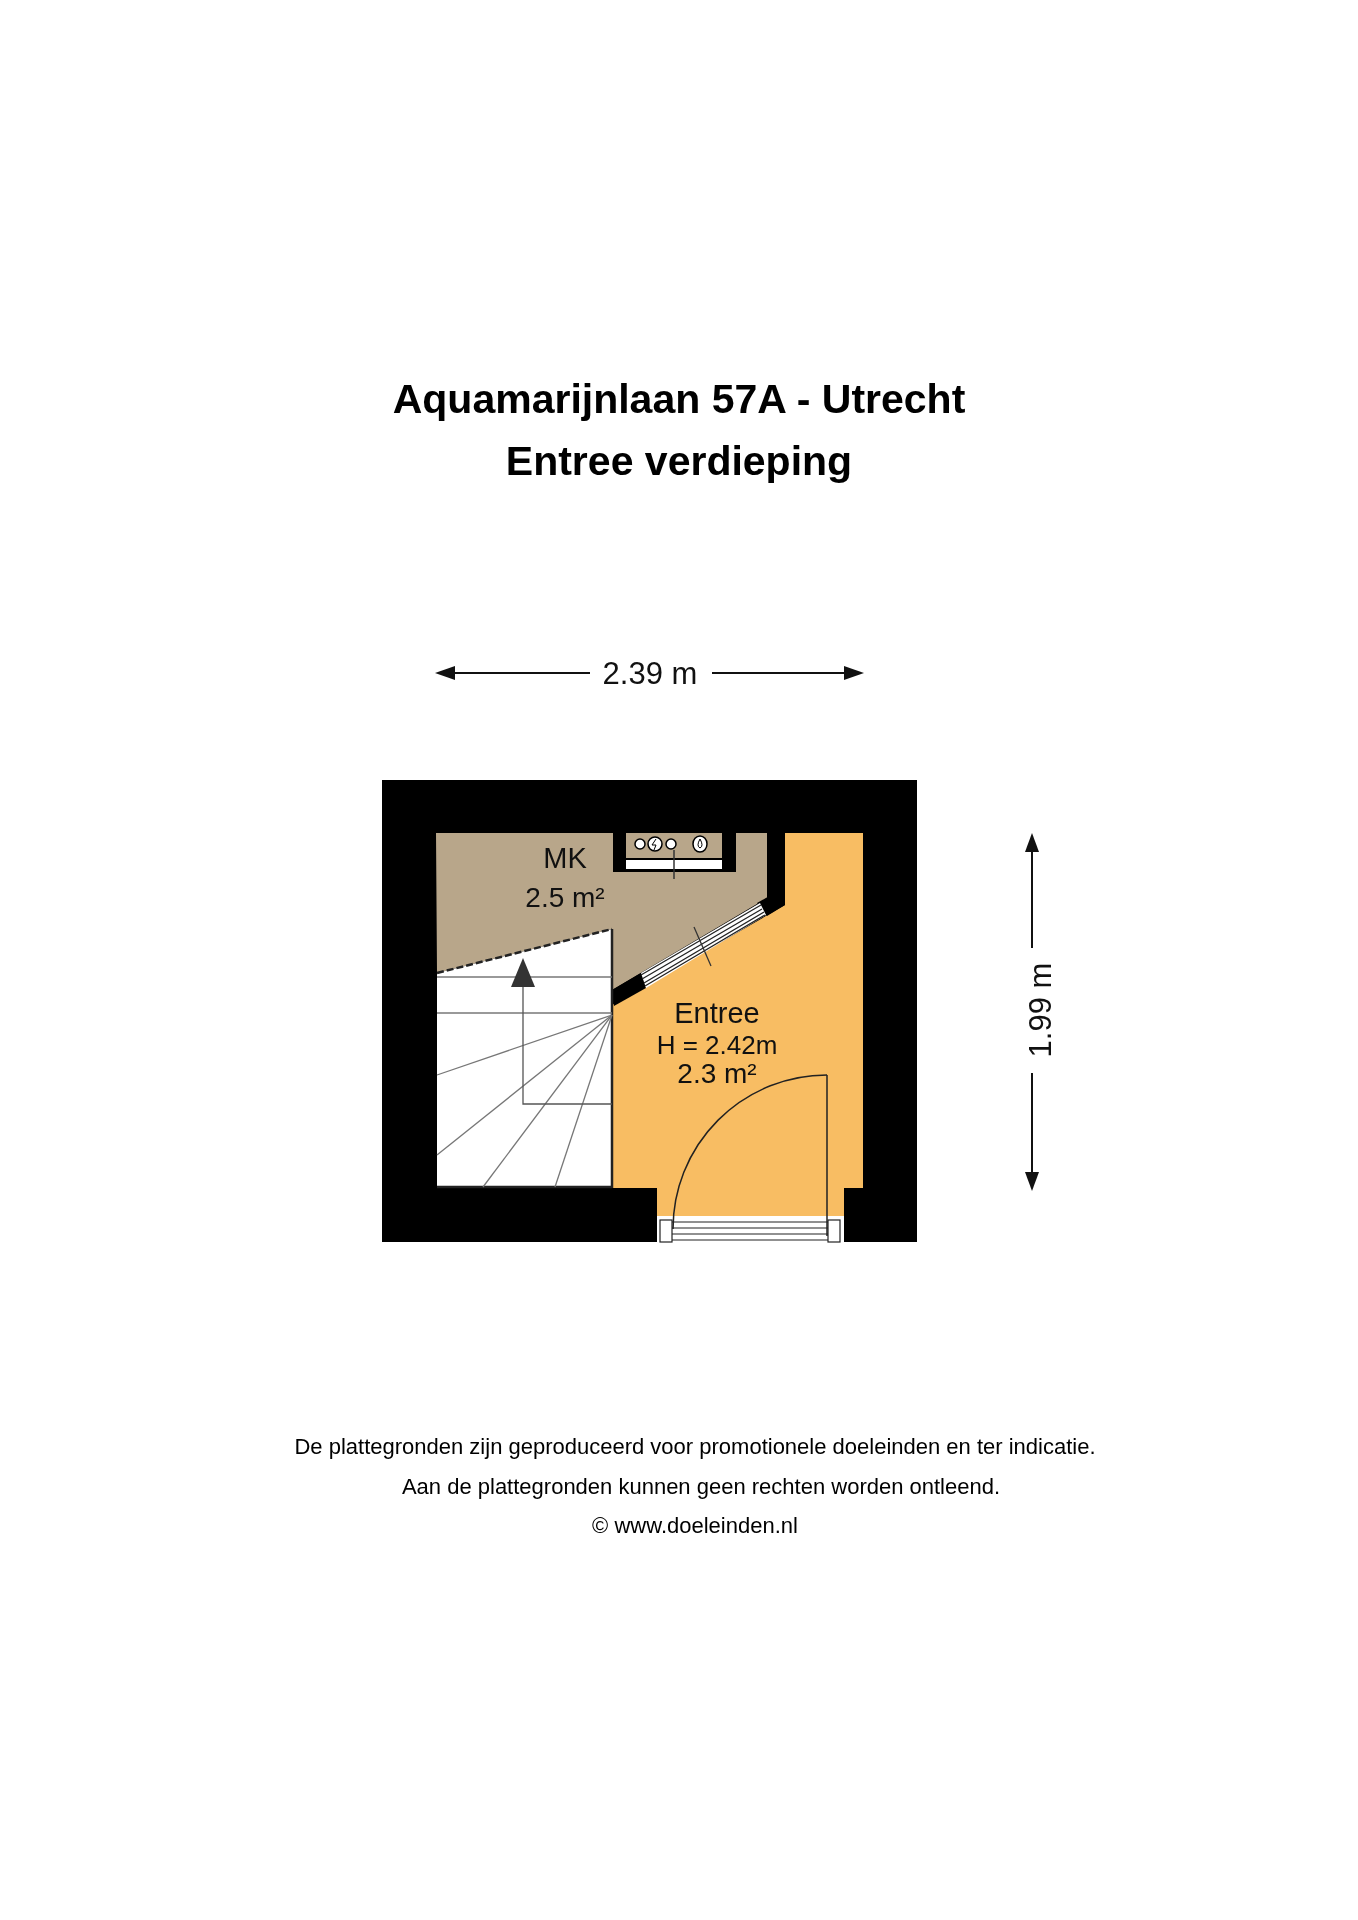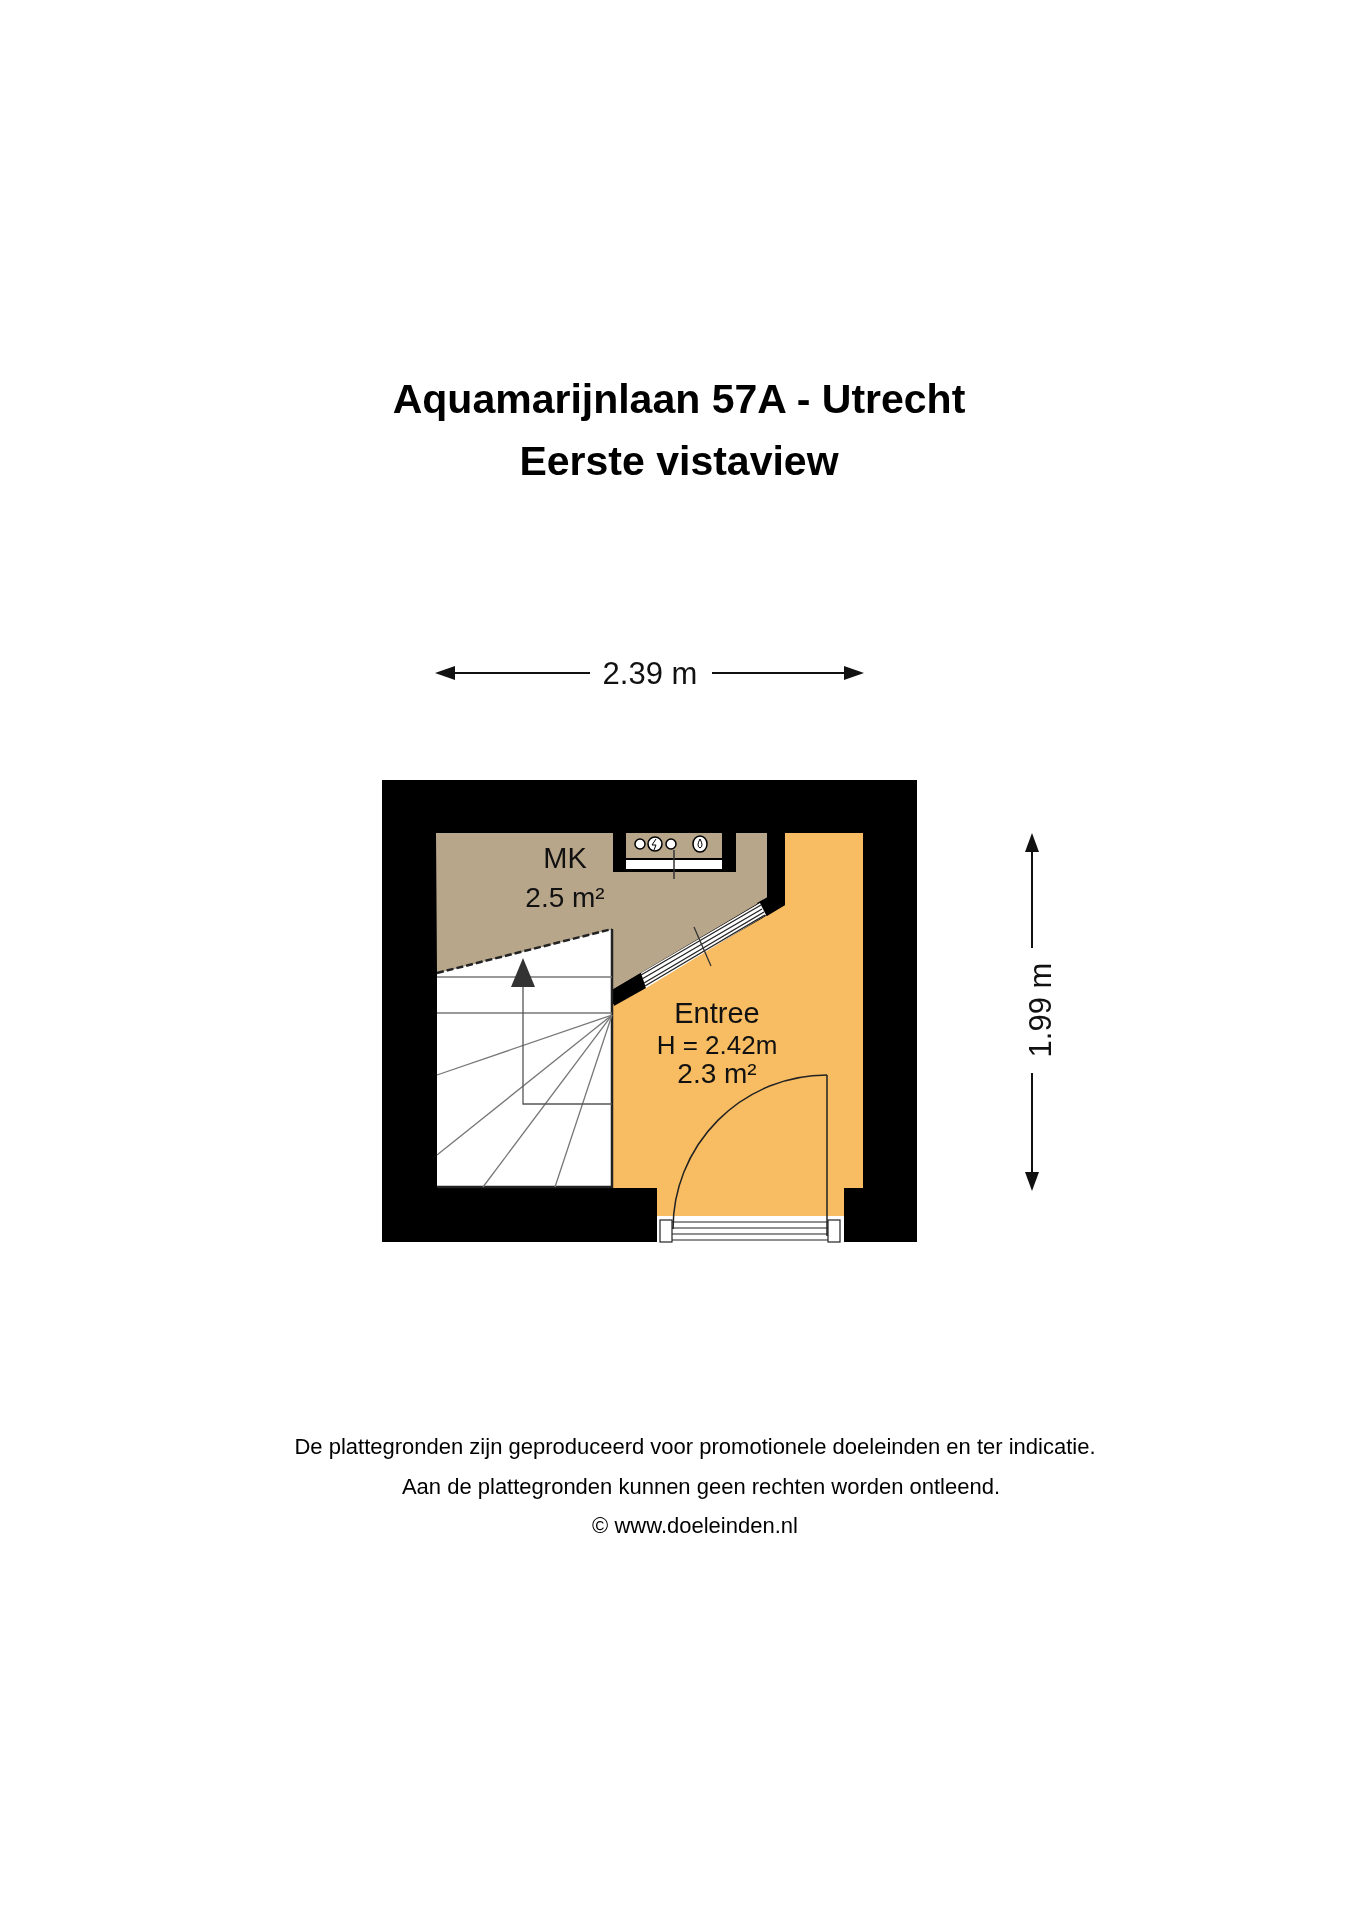--- a/index.html
+++ b/index.html
@@ -16,21 +16,21 @@
               font-family: "Liberation Sans", sans-serif; font-size: 22px;
               line-height: 1; color: #000; white-space: nowrap; }
     #footer-line1 { top: 1436px; }
     #footer-line2 { top: 1476px; padding-left: 6px; }
     #footer-line3 { top: 1515px; }
   </style>
 </head>
 <body>
 
 <div class="title" id="title-line1">Aquamarijnlaan 57A - Utrecht</div>
-<div class="title" id="title-line2">Eerste vistaview</div>
+<div class="title" id="title-line2">Entree verdieping</div>
 
 <svg class="plan" viewBox="0 0 1358 1920" xmlns="http://www.w3.org/2000/svg">
 
   <g>
     <line x1="448" y1="673" x2="590" y2="673" stroke="#111" stroke-width="2"></line>
     <line x1="712" y1="673" x2="850" y2="673" stroke="#111" stroke-width="2"></line>
     <polygon points="435,673 455,666 455,680" fill="#111"></polygon>
     <polygon points="864,673 844,666 844,680" fill="#111"></polygon>
     <text x="650" y="684" font-size="31" text-anchor="middle">2.39 m</text>
   </g>

